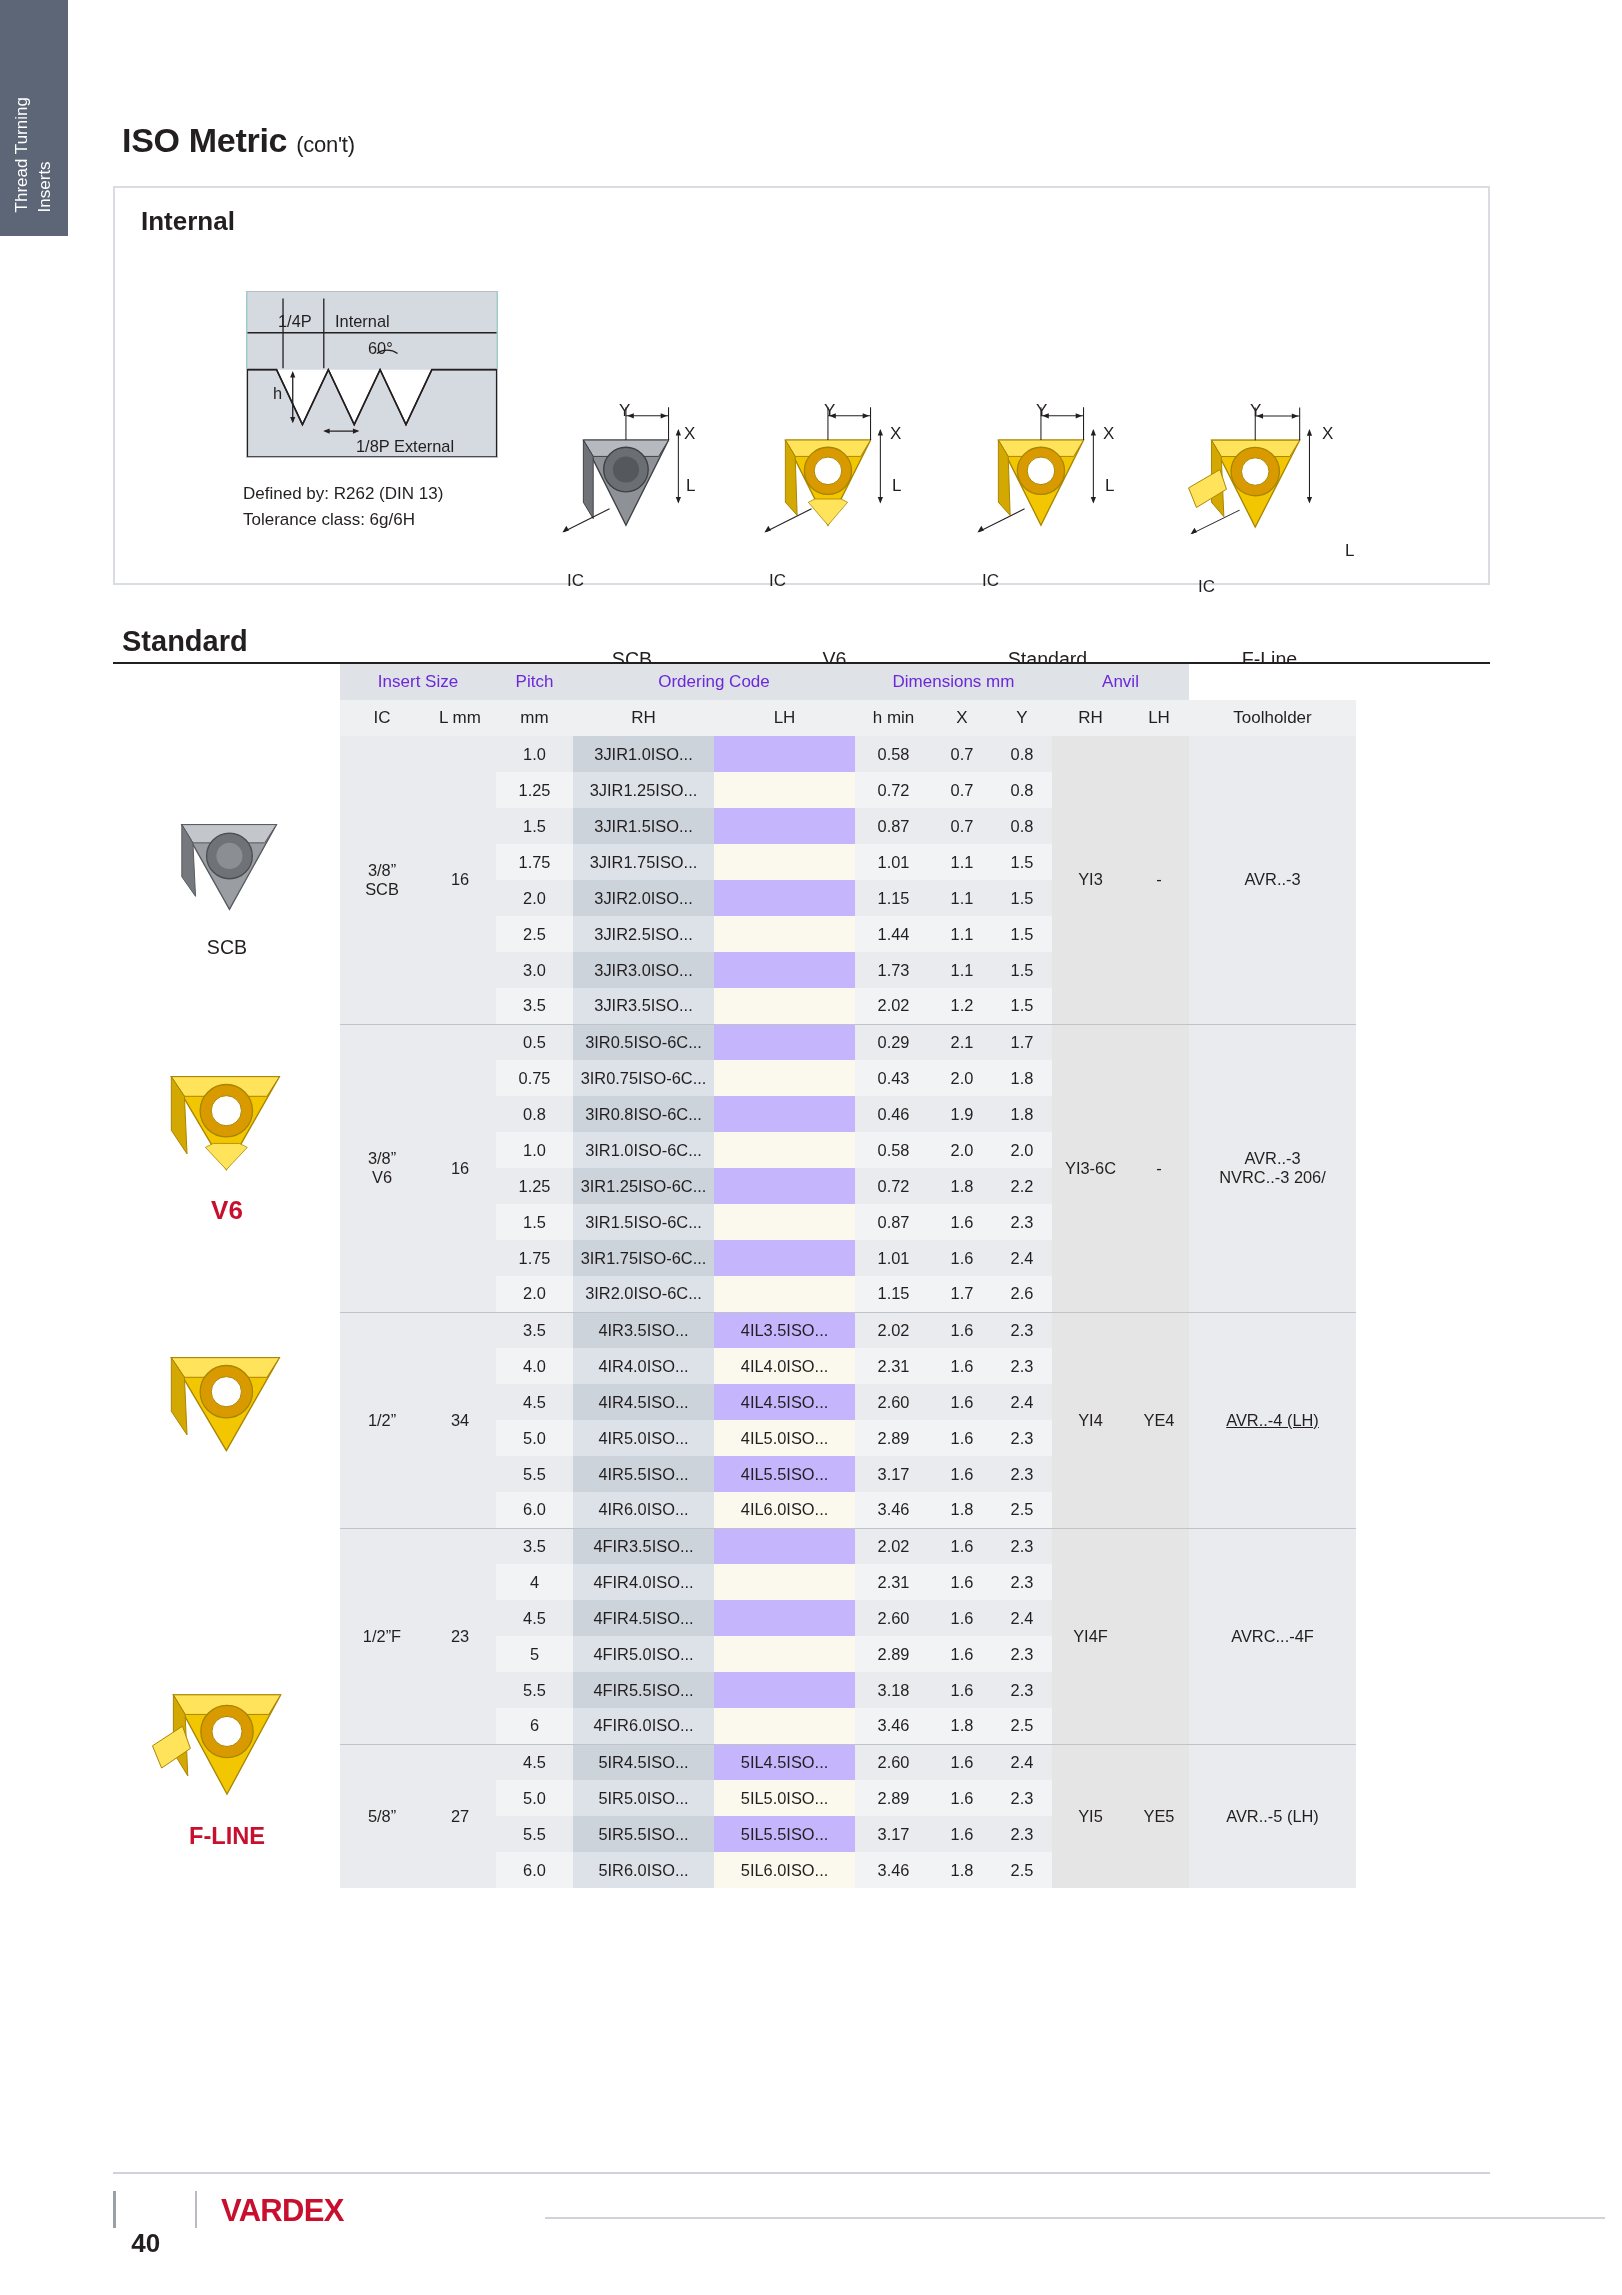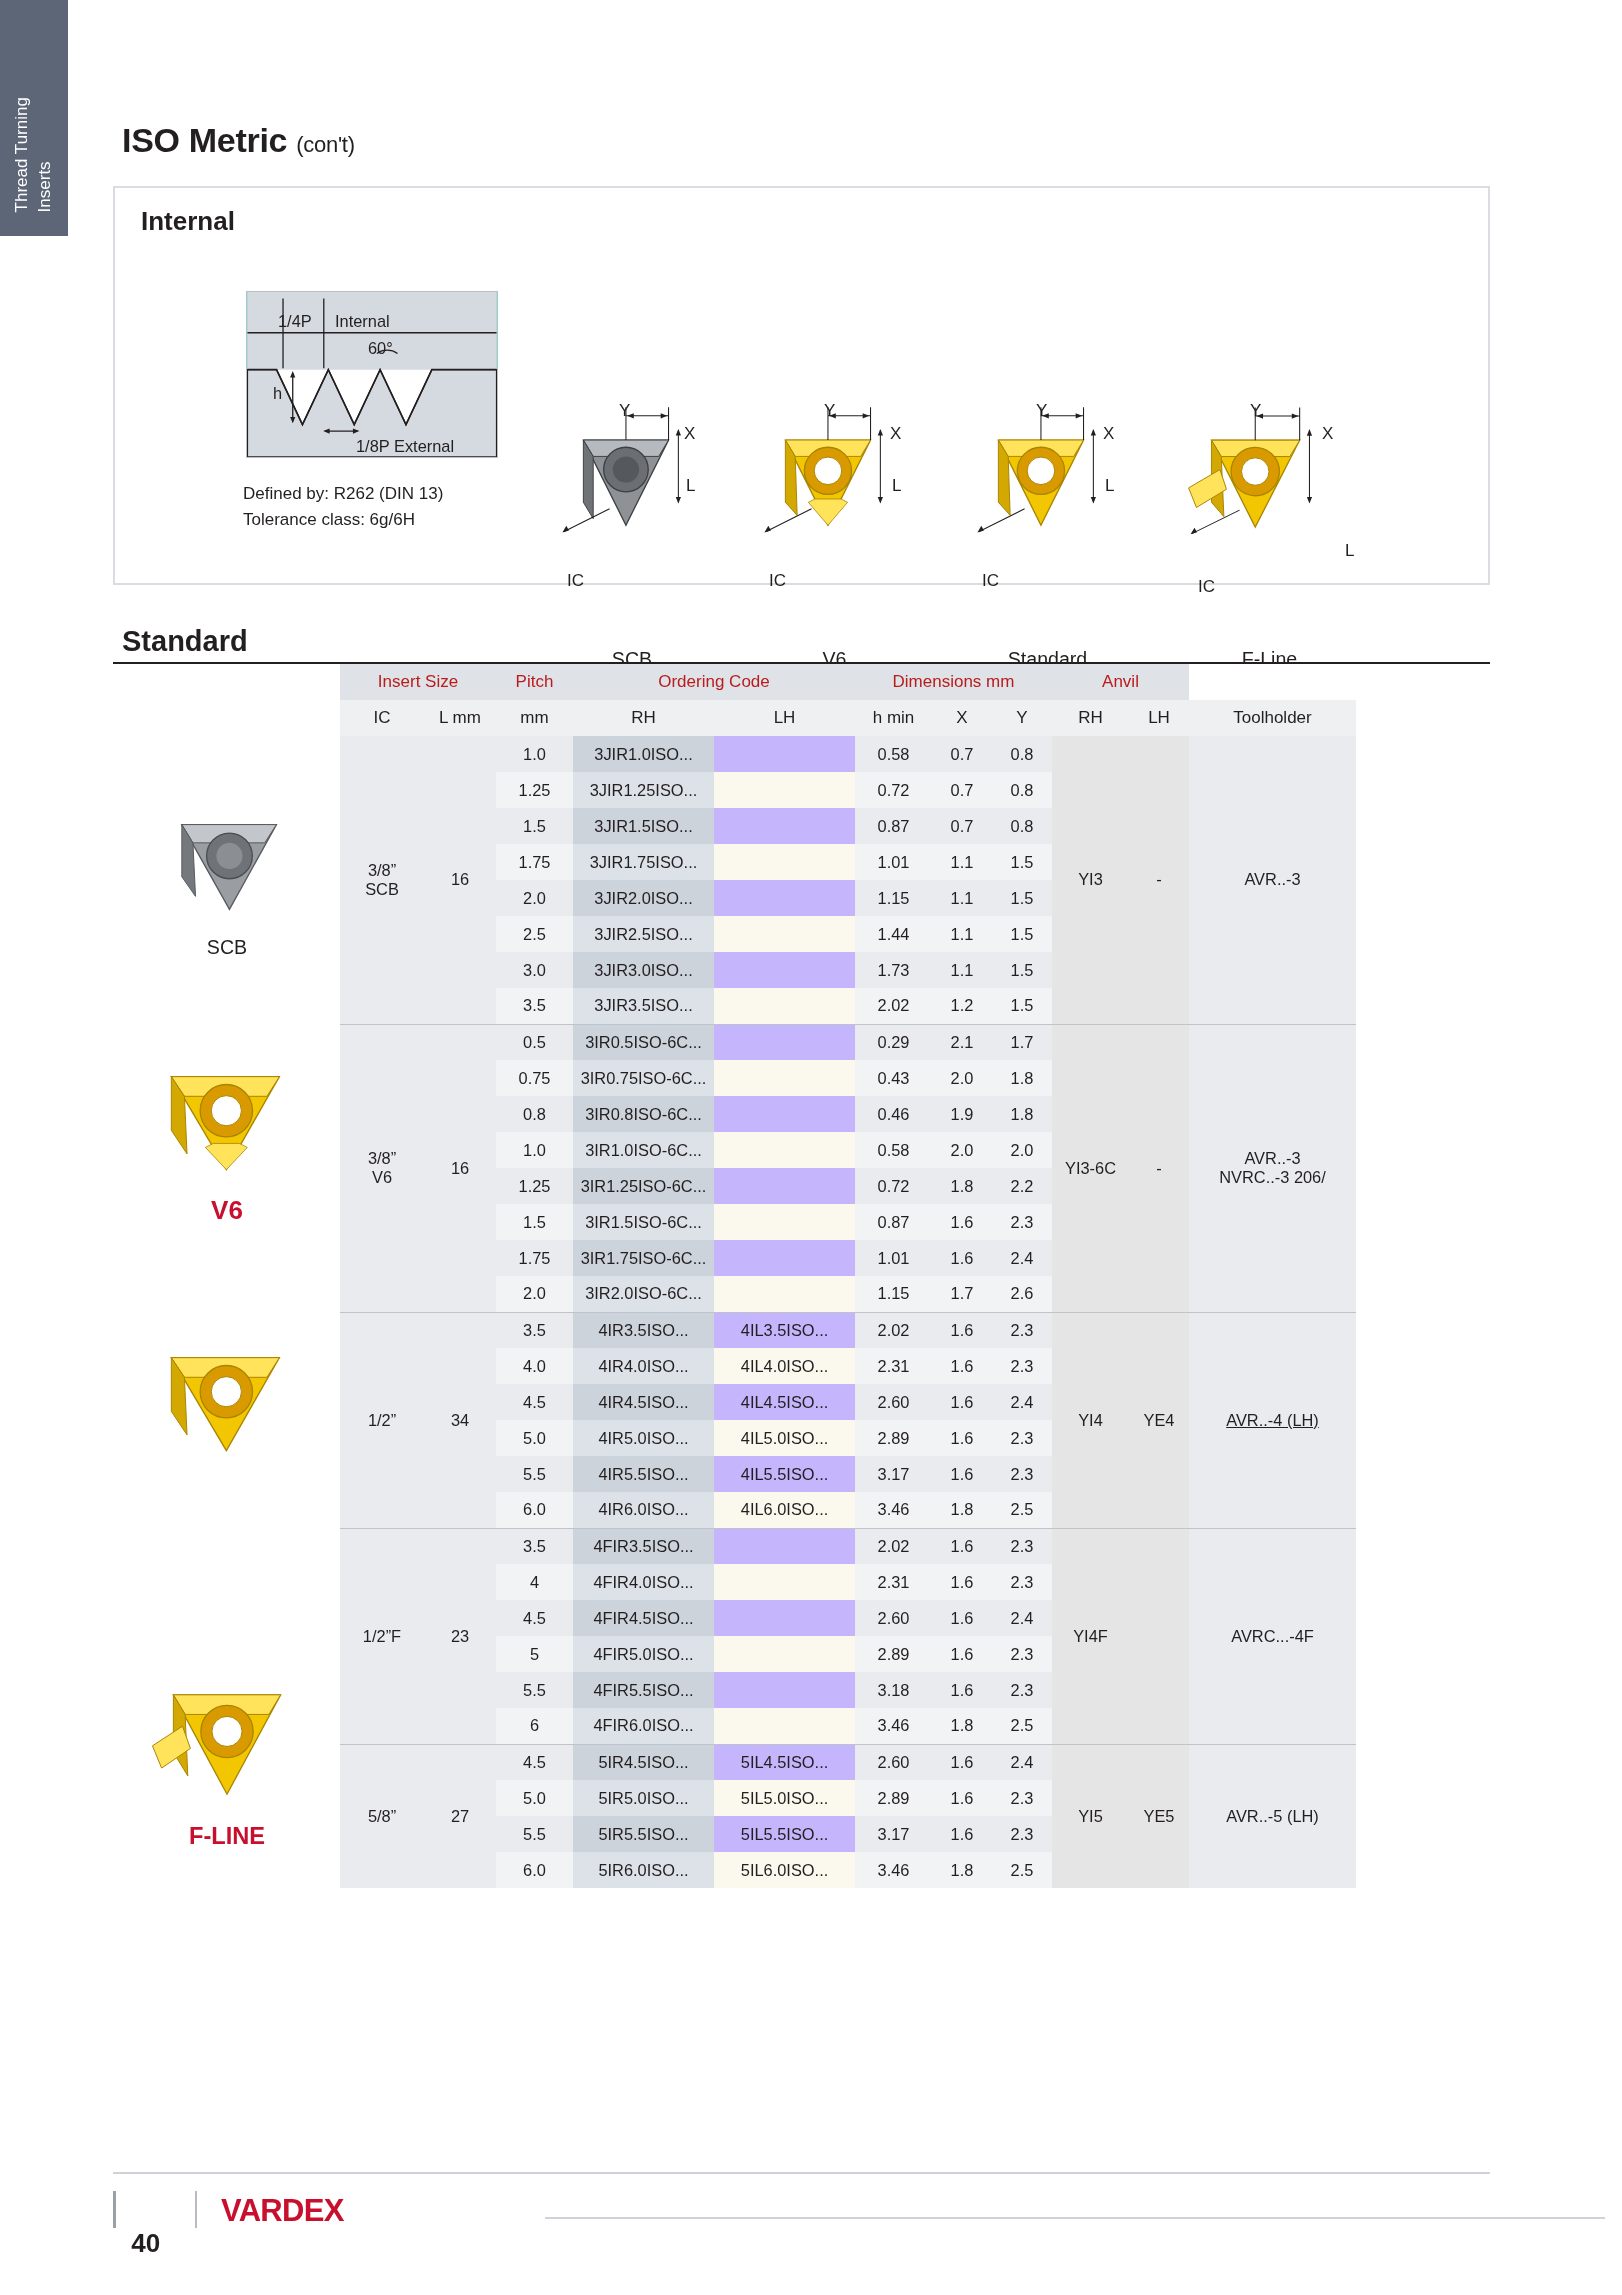--- a/index.html
+++ b/index.html
@@ -76,21 +76,21 @@
   table.main {
     position:absolute; left:340px; top:664px;
     border-collapse:collapse;
     font-size:16.4px;
   }
   table.main td, table.main th {
     padding:0; margin:0; font-weight:normal;
     text-align:center; vertical-align:middle;
     height:36px;
   }
-  .hdr1 td { background:#dfe3e8; height:35px; font-size:17px; color:#b91c1c; }
+  .hdr1 td { background:#dfe3e8; height:35px; font-size:17px; color:#6d28d9; }
   .hdr2 td { background:#eef0f2; height:35px; font-size:17px; color:#231f20; }
   .c-ic    { width:84px; }
   .c-l     { width:72px; }
   .c-pitch { width:77px; }
   .c-rh    { width:141px; }
   .c-lh    { width:141px; }
   .c-h     { width:77px; }
   .c-x     { width:60px; }
   .c-y     { width:60px; }
   .c-arh   { width:77px; }

